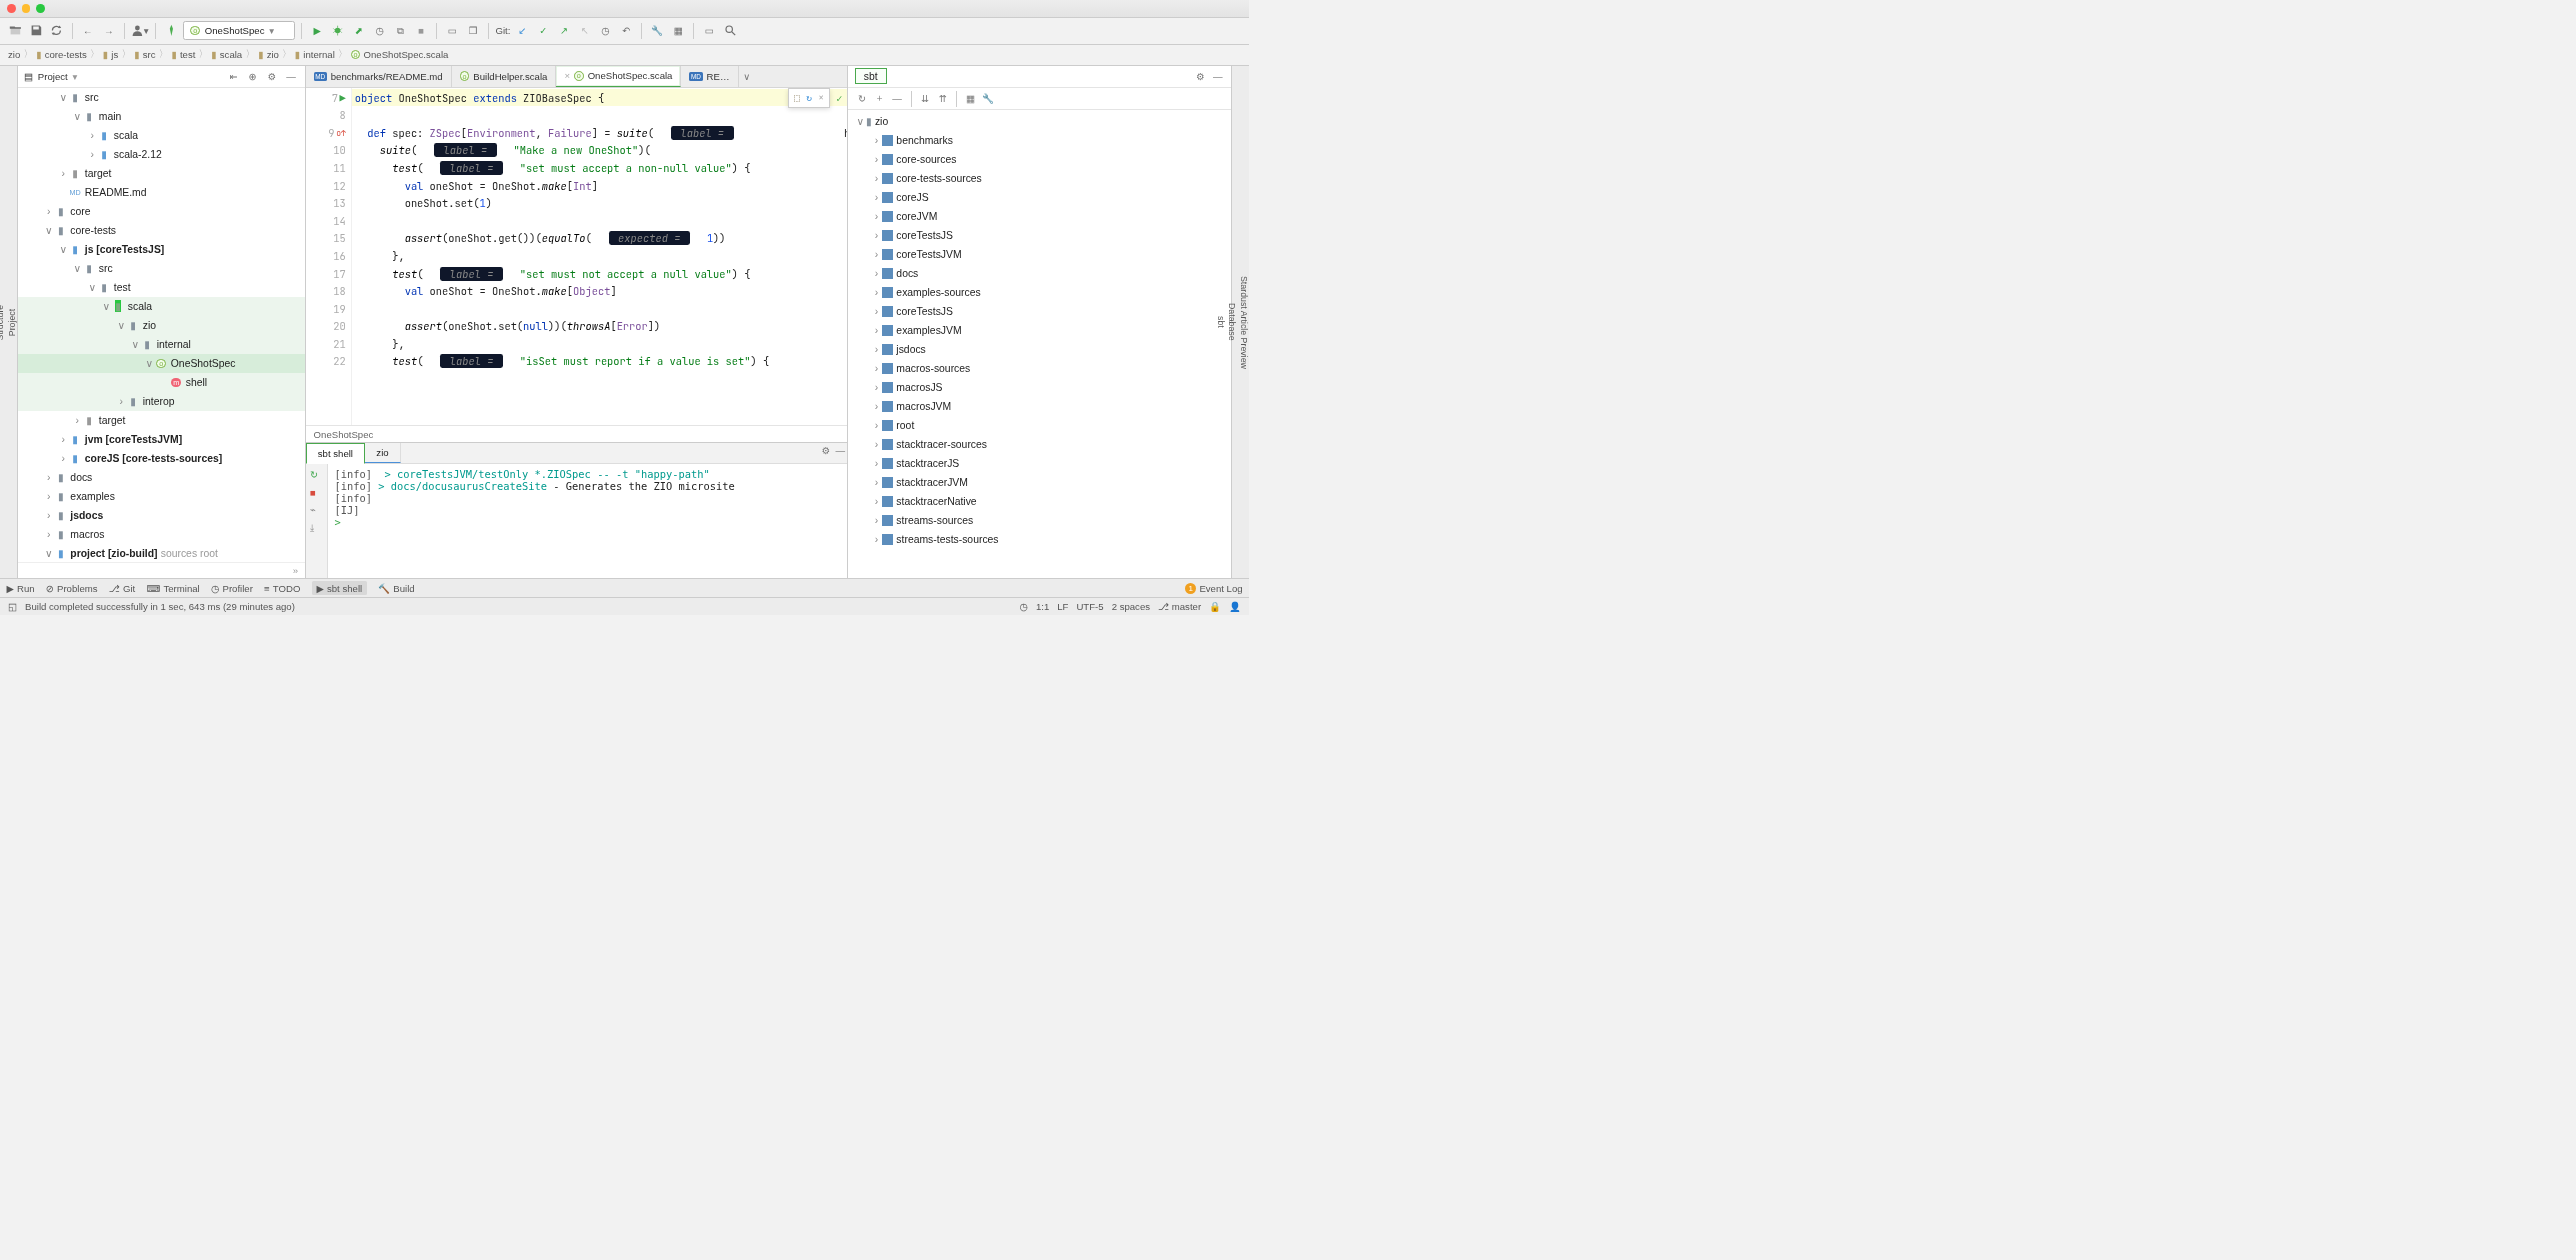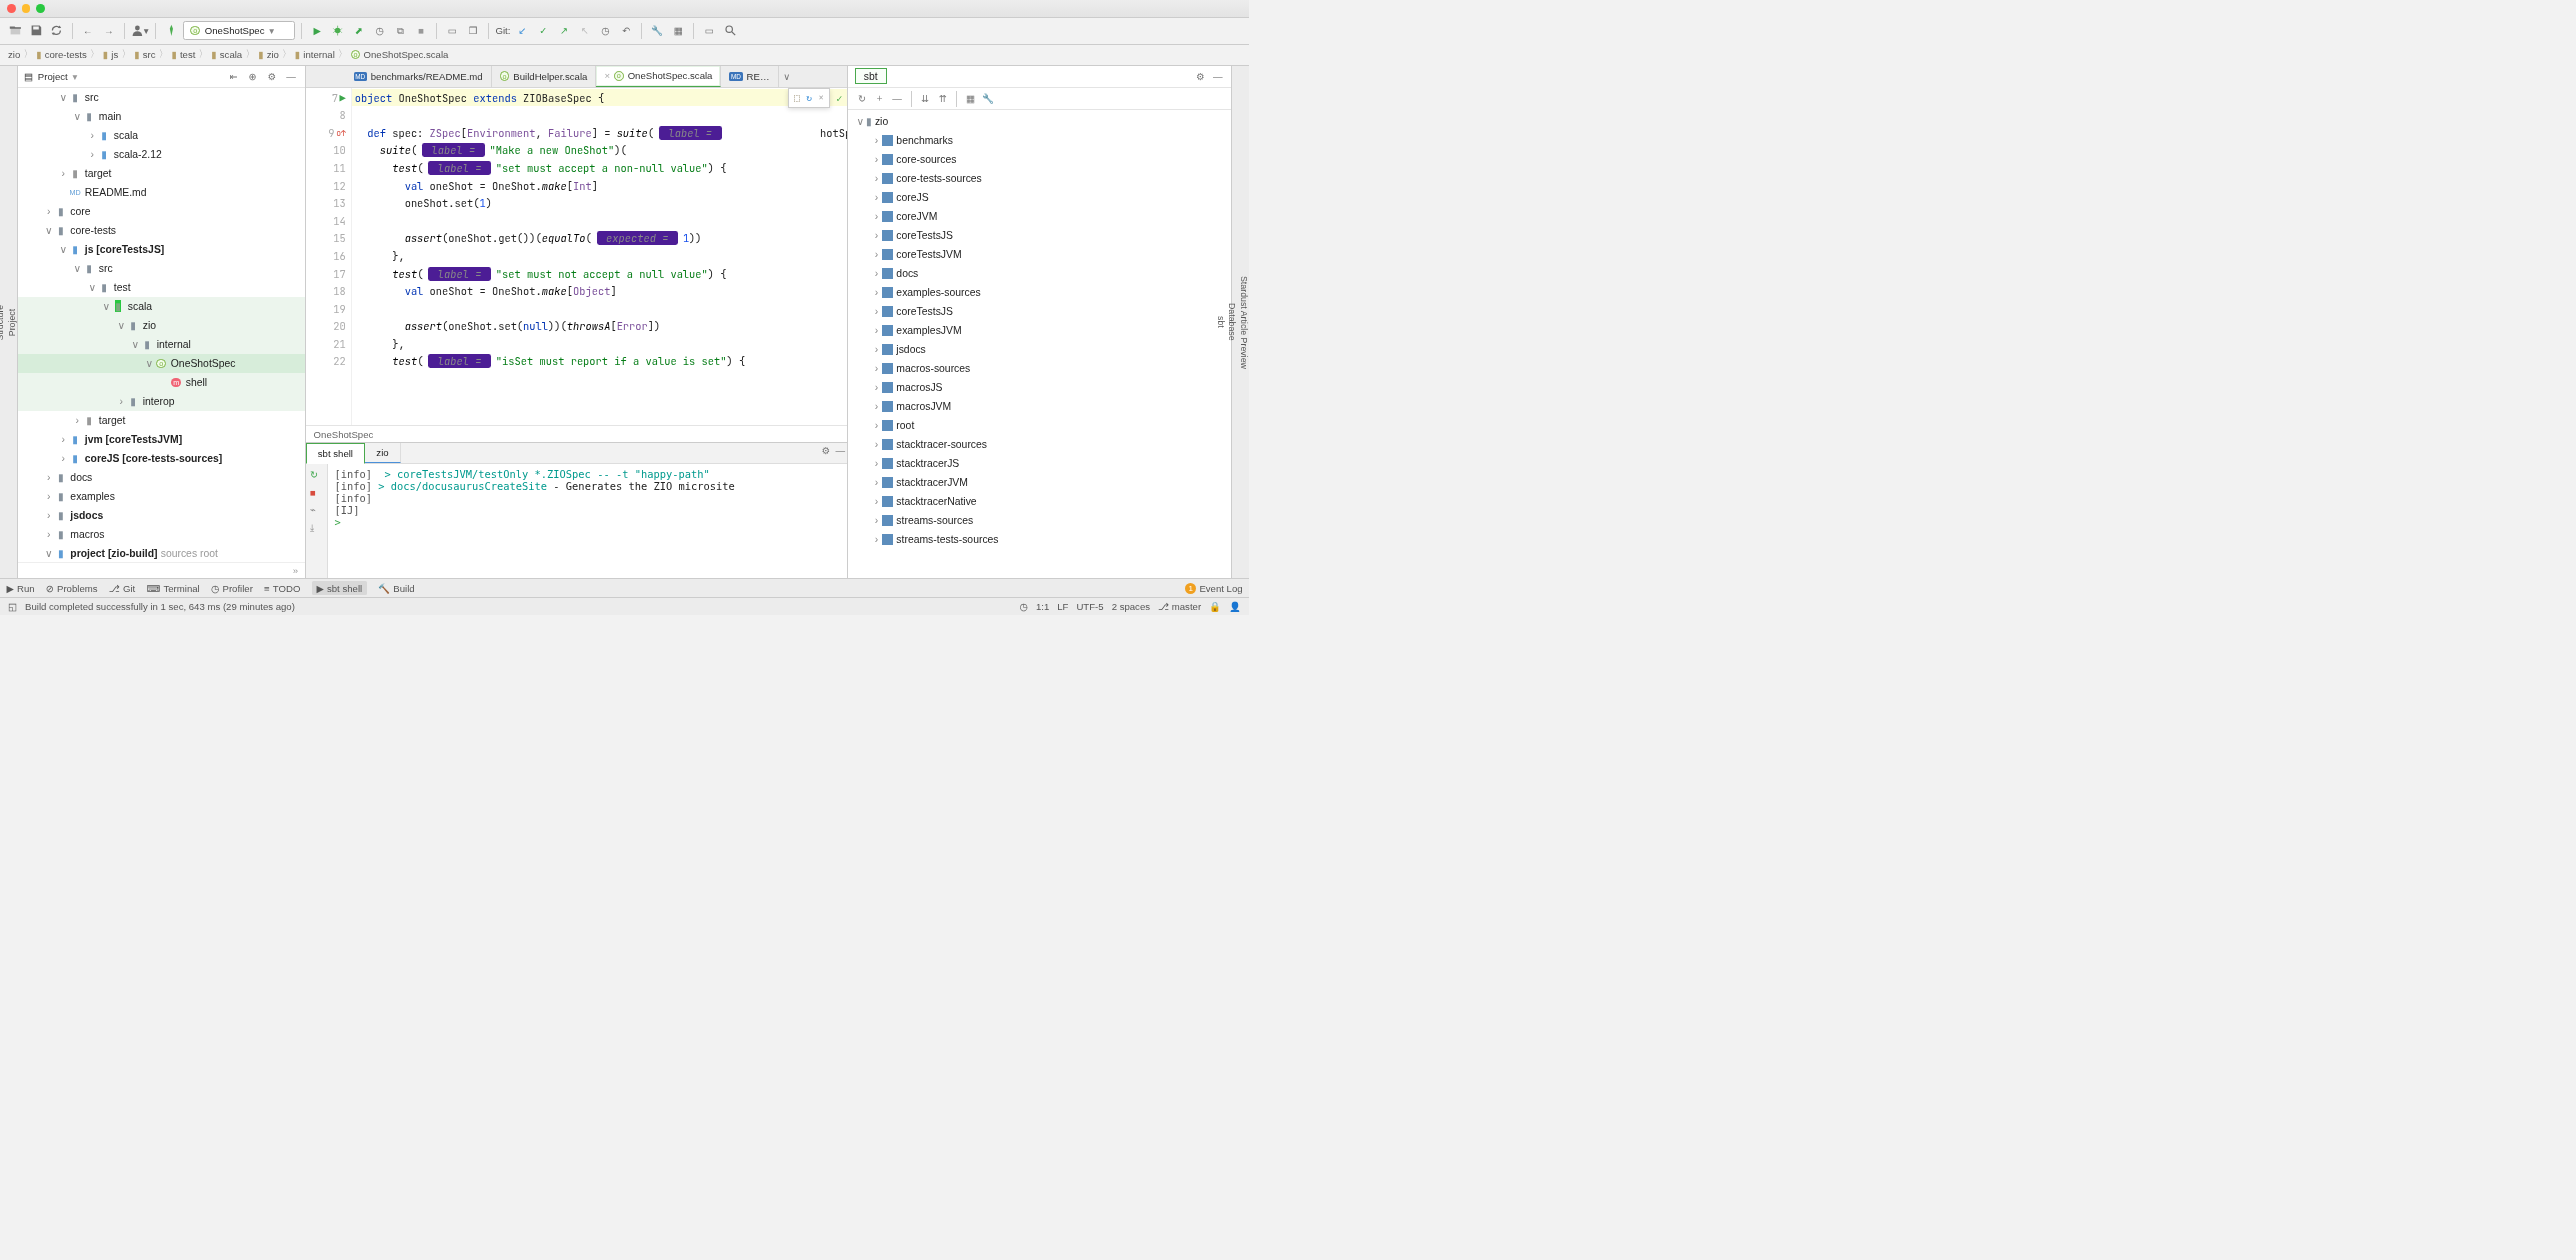--- a/index.html
+++ b/index.html
@@ -83,40 +83,40 @@
 .folder{color:#87939e}
 .folder.blue{color:#5f9dd6}
 .folder.green{color:#7bab7d}
 .folder.brown{color:#999}
 .file-md{color:#5f9dd6;font-size:7.2px}
 .obj-icon{width:9.6px;height:9.6px;border-radius:50%;border:0.8px solid #7cb342;display:flex;align-items:center;justify-content:center;font-size:7.2px;color:#7cb342;background:#f2fce9}
 .met-icon{width:9.6px;height:9.6px;border-radius:50%;background:#f06374;color:#fff;font-size:7.2px;display:flex;align-items:center;justify-content:center}
 .hint{color:#999;margin-left:3.2px}
 
 .editor-pane { flex:1; display:flex; flex-direction:column; background:#fff; min-width:0; }
-.file-tabs { height:22.4px; display:flex; align-items:stretch; border-bottom:0.8px solid #d6d6d6; background:#ededed; position:relative;padding-left:40px;}
+.file-tabs { height:22.4px; display:flex; align-items:stretch; border-bottom:0.8px solid #d6d6d6; background:#ededed; position:relative;}
 .file-tab { display:flex; align-items:center; gap:4px; padding:0 8px; border-right:0.8px solid #d6d6d6; background:#ededed; font-size:9.6px; color:#333; cursor:pointer; }
 .file-tab.active{background:#fff;}
 .file-tab.active.selected-green{border-bottom:1.6px solid #49a84c; box-shadow:inset 0 0 0 0.8px #49a84c30;}
 .file-tab .close{color:#aaa;}
 .md-badge{font-size:6.4px;background:#3b74ba;color:#fff;padding:0.8px 1.6px;border-radius:1.6px}
 .tabs-more{display:flex;align-items:center;padding:0 4.8px;color:#777}
 
 .code-area{flex:1;display:flex;overflow:hidden;position:relative;font-family:"JetBrains Mono",Menlo,Consolas,monospace;font-size:10.4px;}
 .gutter{width:46px;background:#fff;border-right:0.8px solid #f0f0f0;text-align:right;padding-top:0.8px;color:#adadad;}
 .gutter-row{height:17.6px;display:flex;align-items:center;justify-content:flex-end;padding-right:4.8px;gap:1.6px}
 .g-run{color:#3ca64b}
 .g-over{color:#d84c3e;font-size:8px;}
 .code-lines{flex:1;overflow:hidden;white-space:pre;padding-top:0.8px;}
 .code-line{height:17.6px;display:flex;align-items:center;padding-left:3.2px}
 .kw{color:#0033b3}
 .fn{font-style:italic;color:#000}
 .str{color:#067d17}
 .typ{color:#7a4f9a}
-.param-hint{background:#4c1d95;color:#888;border-radius:2.4px;padding:0 3.2px;margin:0 5px;font-style:italic}
+.param-hint{background:#0f172a;color:#888;border-radius:2.4px;padding:0 3.2px;margin:0 17px;font-style:italic}
 .num{color:#1750eb}
 .ln-hl{background:#fcfcd8}
 .corner-check{position:absolute;top:3.2px;right:4.8px;color:#4caf50}
 .crumb-bar{height:17.6px;border-top:0.8px solid #e4e4e4;display:flex;align-items:center;padding:0 8px;font-size:9.6px;color:#666}
 .autocomplete-pop{position:absolute;top:0px;right:17.6px;background:#fff;border:0.8px solid #ccc;box-shadow:0 1.6px 4.8px rgba(0,0,0,.15);padding:2.4px 4.8px;display:flex;align-items:center;gap:6.4px;font-size:9.6px}
 
 .shell-panel{height:136px;border-top:0.8px solid #ccc;display:flex;flex-direction:column;background:#fff}
 .shell-tabs{height:21px;display:flex;align-items:stretch;border-bottom:0.8px solid #ddd;background:#f2f2f2}
 .shell-tab{padding:0 11.2px;display:flex;align-items:center;font-size:9.6px;border-right:0.8px solid #ddd;cursor:pointer}
 .shell-tab.active{background:#fff;border:0.8px solid #49a84c;border-bottom:0.8px solid #fff;margin-bottom:-0.8px}

